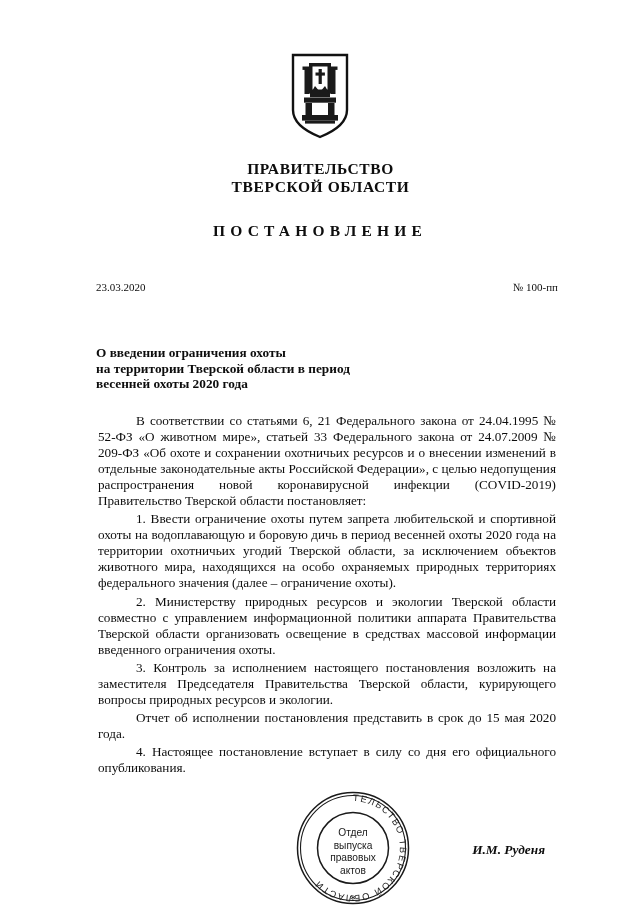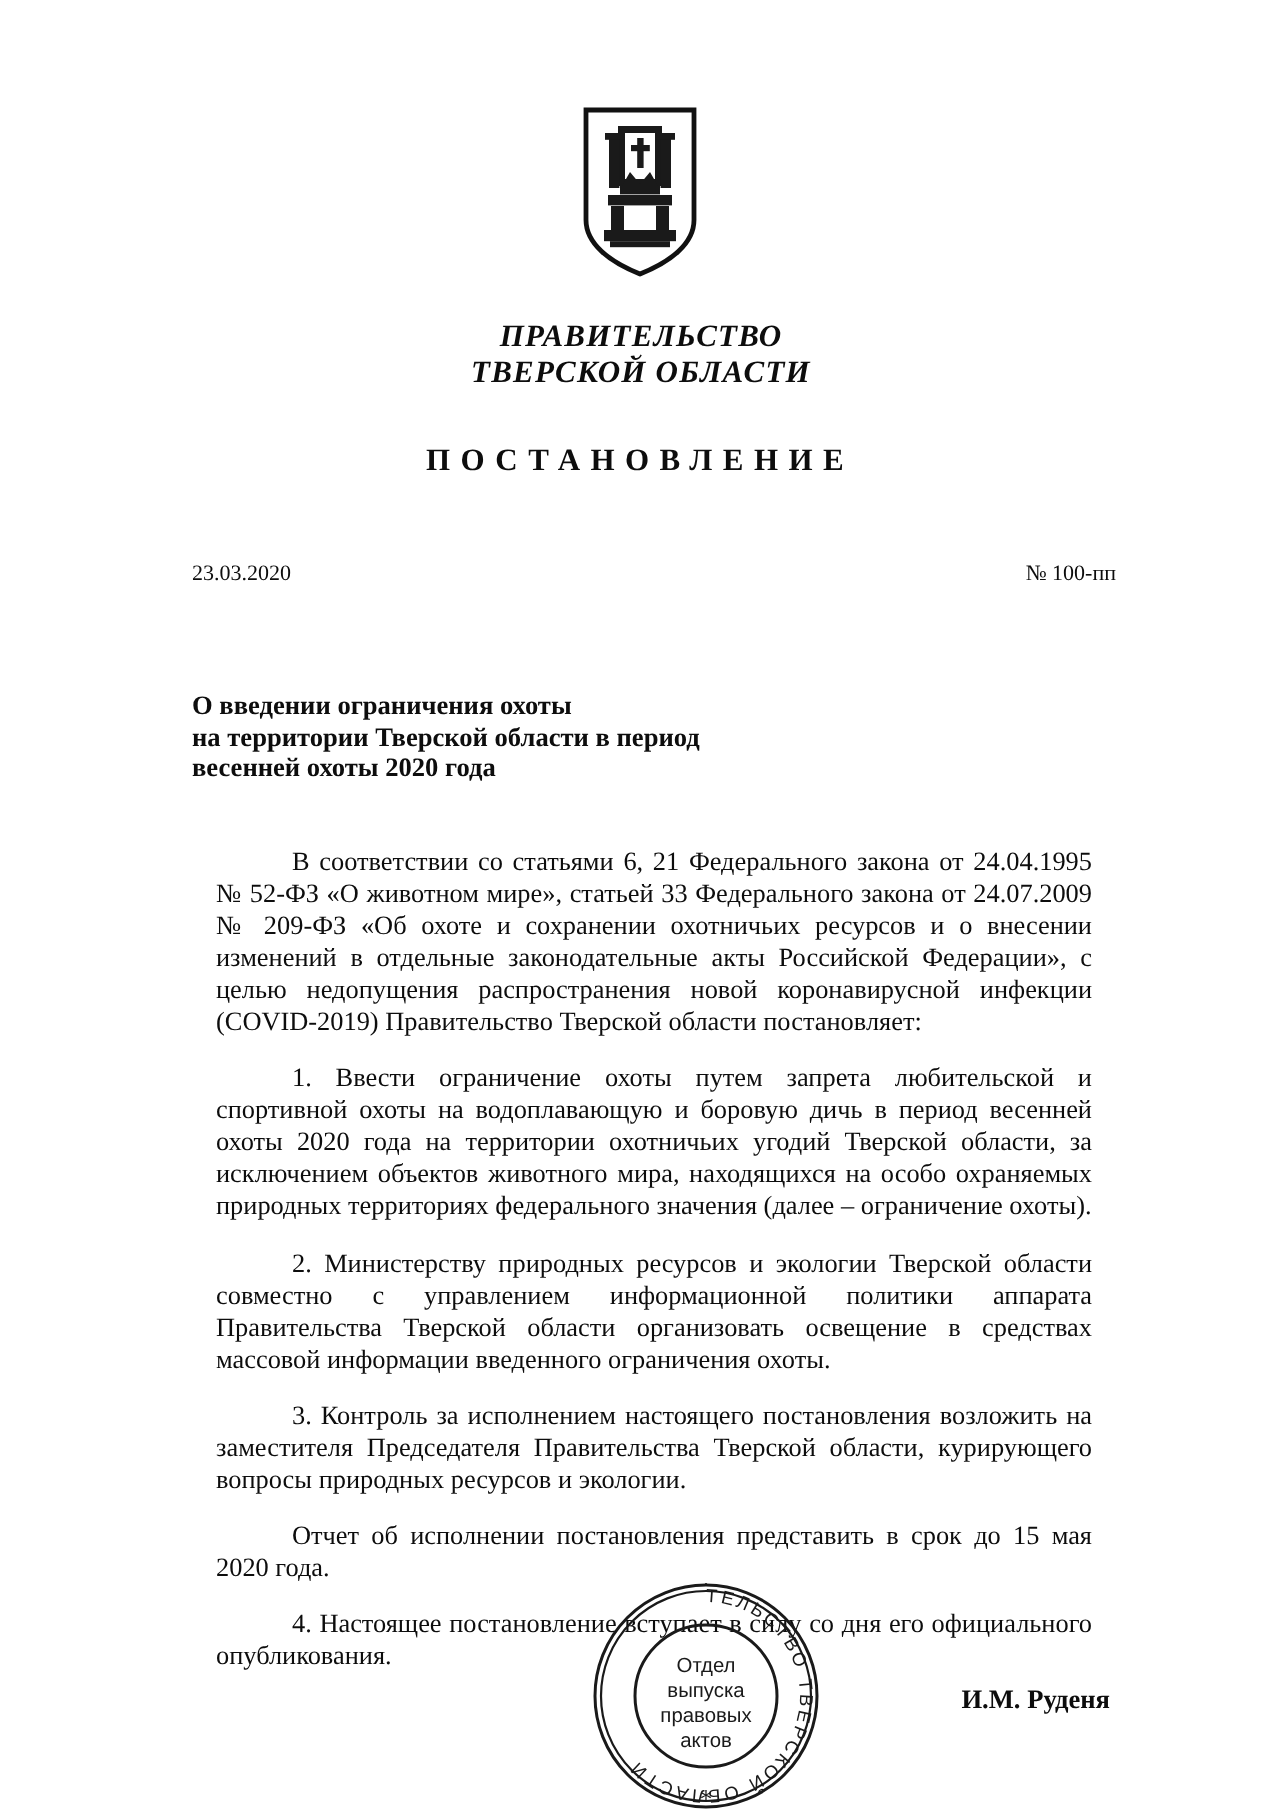--- a/index.html
+++ b/index.html
@@ -44,21 +44,20 @@
   .org-title {
     position: absolute;
     top: 160px;
     left: 1px;
     right: 0;
     text-align: center;
     font-weight: bold;
     font-size: 15.5px;
     letter-spacing: 0.6px;
     line-height: 18px;
-    font-style: italic;
   }
   .doc-kind {
     position: absolute;
     top: 222px;
     left: 0;
     right: 0;
     text-align: center;
     font-weight: bold;
     font-size: 15.5px;
     letter-spacing: 5.2px;
@@ -108,21 +107,21 @@
     position: absolute;
     top: 411px;
     left: 96px;
     width: 462px;
     font-size: 13.2px;
     line-height: 16.05px;
     text-align: justify;
     text-justify: inter-word;
   }
   .body p {
-    margin: 12px;
+    margin: 2px;
     text-indent: 38px;
   }
 
   
   .sig {
     position: absolute;
     top: 826px;
     left: 96px;
     right: 82px;
     height: 38px;
@@ -130,24 +129,25 @@
   .sig-role {
     position: absolute;
     left: 0;
     top: 0;
     font-weight: bold;
     font-size: 13.3px;
     line-height: 16.4px;
   }
   .sig-name {
     position: absolute;
-    right: 3px;
+    right: 13px;
     top: 16.4px;
     font-weight: bold;
     font-size: 13.3px;
+    font-style: italic;
   }
 
   
   .stamp {
     position: absolute;
     left: 294px;
     top: 789px;
     width: 118px;
     height: 118px;
     pointer-events: none;

